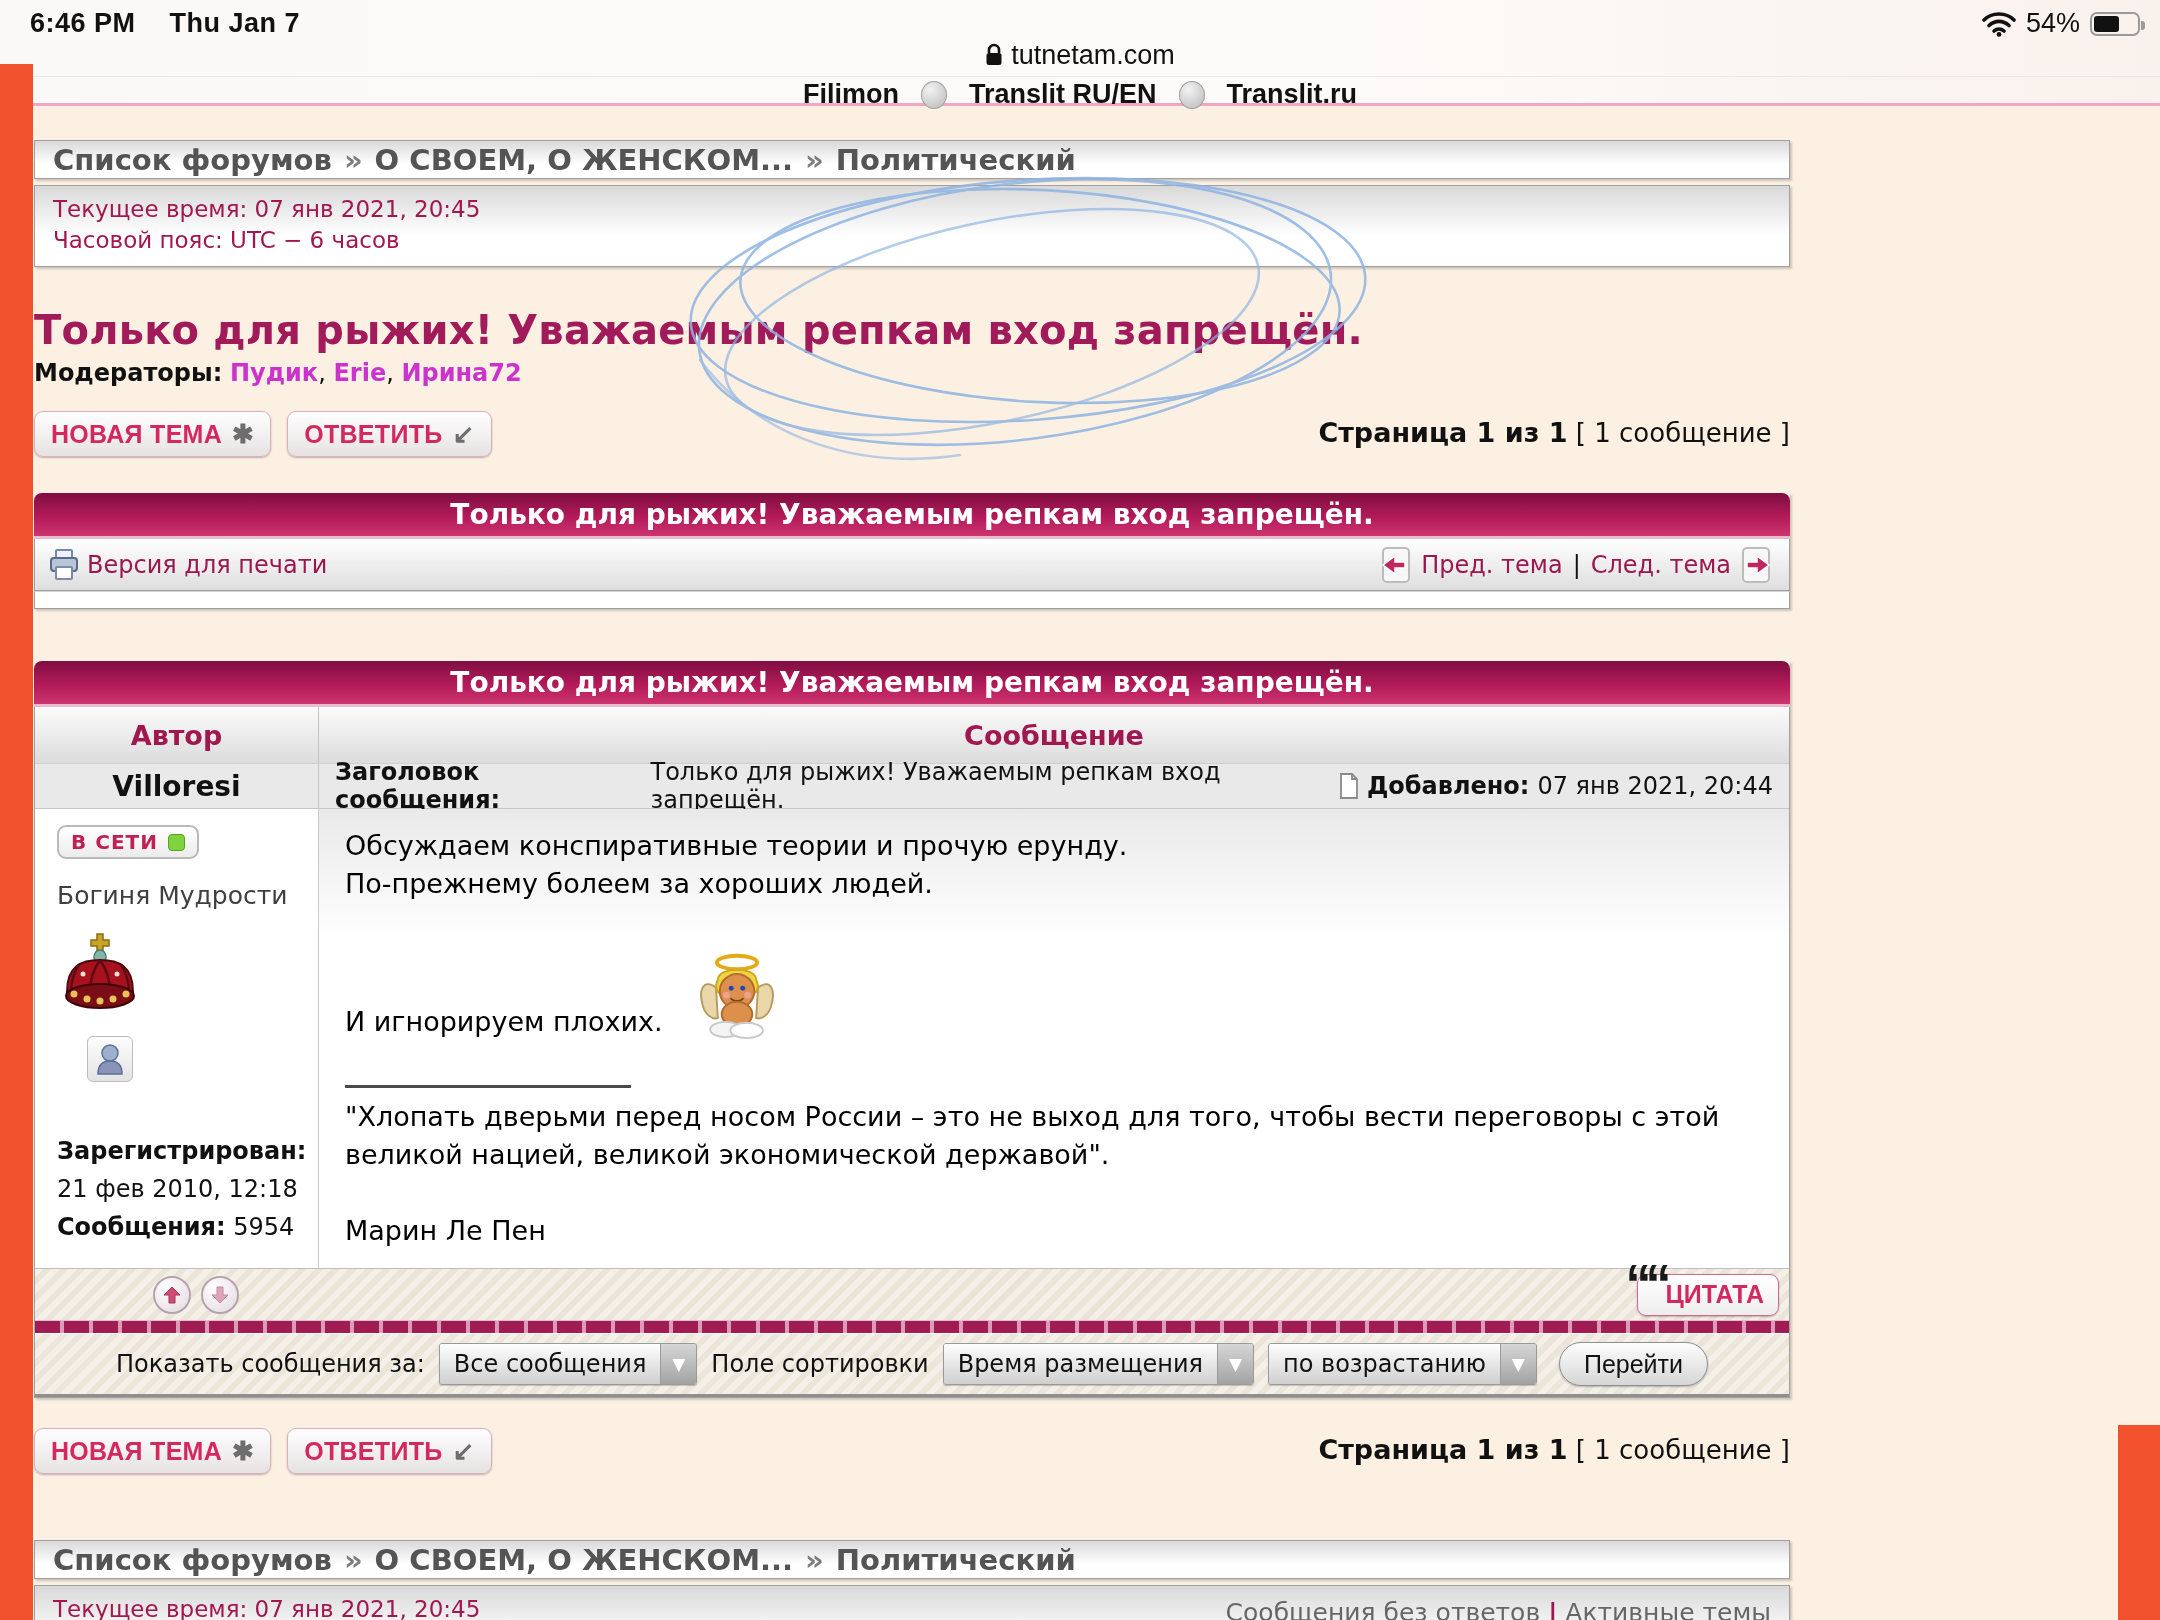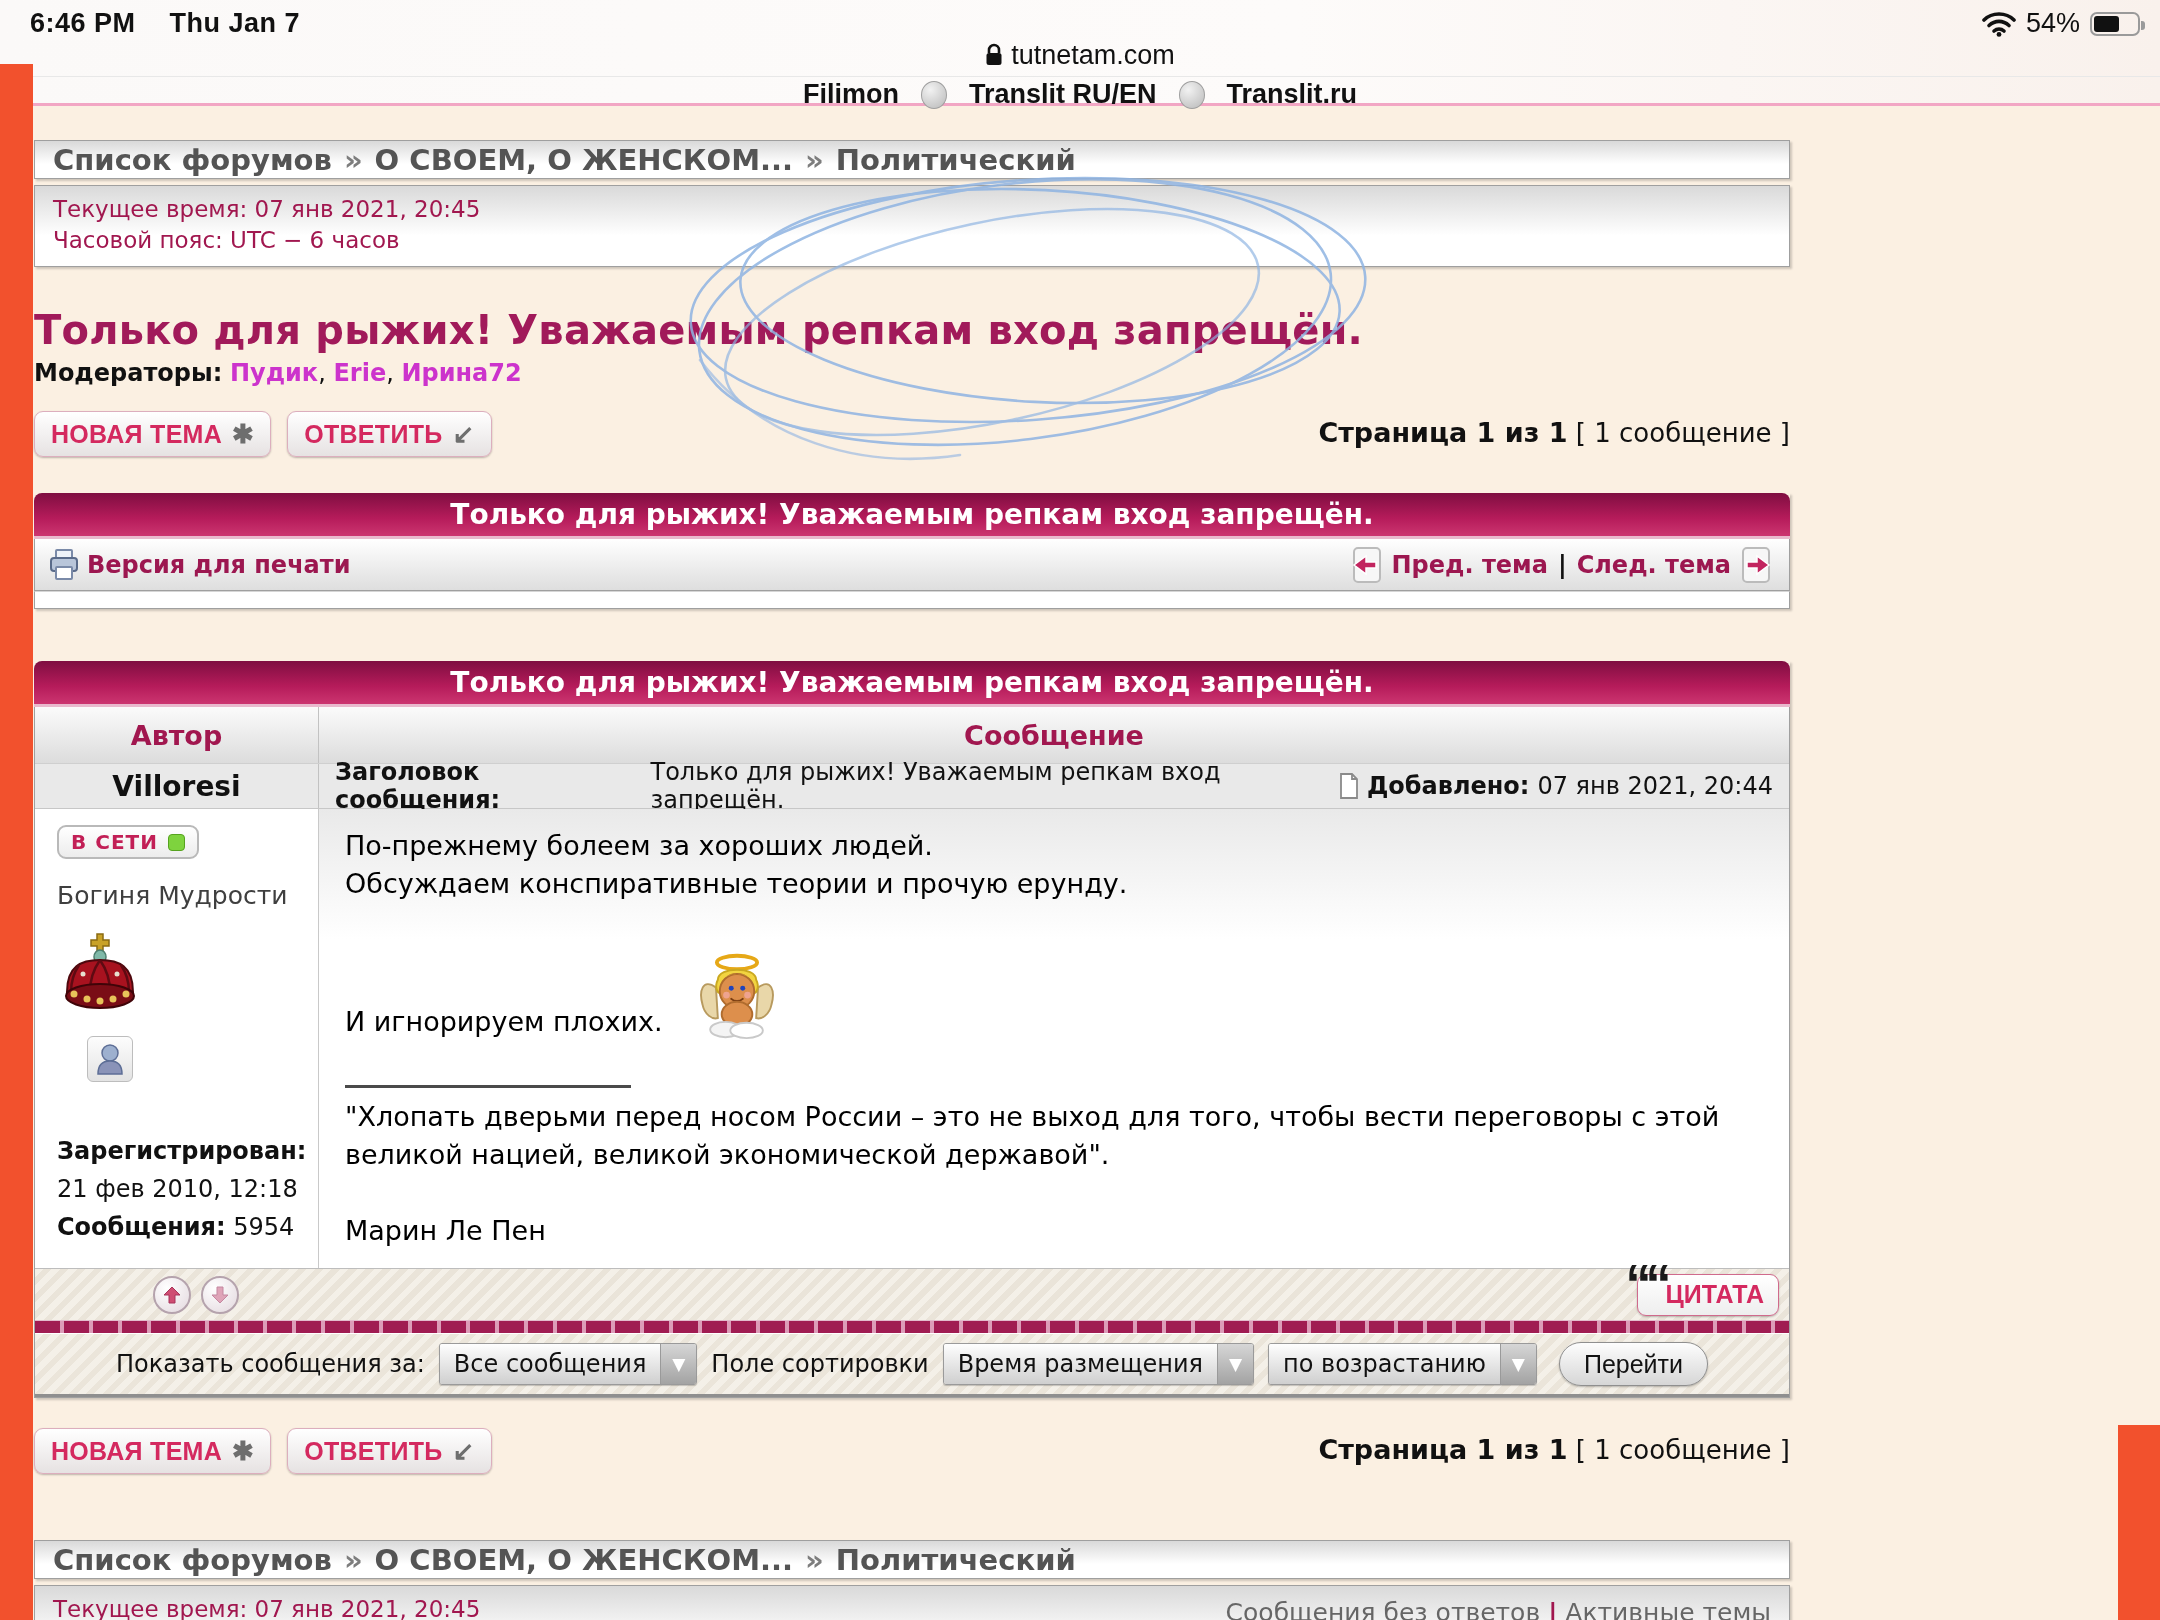--- a/index.html
+++ b/index.html
@@ -51,21 +51,21 @@
   .pbtn .glyph{color:#6e6e6e;font-size:26px;font-weight:700;}
   .pageinfo{font-size:26px;color:#111;padding-top:6px;}
   .pageinfo b{font-size:27px;}
 
   .threadbox{margin-top:36px;width:1756px;box-shadow:2px 2px 2px rgba(0,0,0,.18);}
   .banner{height:46px;border-radius:8px 8px 0 0;background:linear-gradient(#7f0e41,#b51b5a 58%,#cc3570);
           border-bottom:3px solid #e9b9cd;display:flex;align-items:center;justify-content:center;
           color:#fff;font-size:28px;font-weight:700;}
   .toolbar{height:52px;border:1px solid #9f9f9f;border-top:none;background:linear-gradient(#ffffff,#dedede);
            display:flex;align-items:center;justify-content:space-between;padding:0 14px;
-           font-size:24px;font-weight:700;color:#9c1750;}
+           font-size:24px;font-weight:400;color:#9c1750;}
   .toolbar a{color:#9c1750;cursor:pointer;display:inline-flex;align-items:center;gap:8px;}
   .toolbar .pipe{color:#111;margin:0 10px;}
   .emptyrow{height:18px;background:#fff;border:1px solid #9f9f9f;border-top:1px solid #d6d6d6;}
 
   
   .postbox{margin-top:52px;width:1756px;box-shadow:2px 2px 2px rgba(0,0,0,.18);}
   .ptable{border:1px solid #9f9f9f;border-top:none;}
   .hrow{display:flex;height:56px;background:linear-gradient(#fbfbfb,#dcdcdc);}
   .hcell{display:flex;align-items:center;justify-content:center;font-size:27px;font-weight:700;color:var(--accent);}
   .col-a{width:284px;border-right:1px solid #c2c2c2;flex:none;}
@@ -287,22 +287,22 @@
                 </svg>
             </button>
             <div class="reginfo">
               <div><b>Зарегистрирован:</b>
               <span>21 фев 2010, 12:18</span></div>
               <div><b>Сообщения:</b>
               <span>5954</span></div>
             </div>
           </div>
           <div class="mcell">
+            <div>Обсуждаем конспиративные теории и прочую ерунду.</div>
             <div>По-прежнему болеем за хороших людей.</div>
-            <div>Обсуждаем конспиративные теории и прочую ерунду.</div>
             <div class="bodyline3">
               <span>И игнорируем плохих.</span>
               <svg width="96" height="90" viewBox="0 0 100 94">
                 <ellipse cx="50" cy="12" rx="21" ry="7" fill="none" stroke="#e6a817" stroke-width="4"></ellipse>
                 <path d="M28 38 C14 28 10 42 14 56 C16 66 24 72 30 70 Z" fill="#e9d7a9" stroke="#b89a5e" stroke-width="2"></path>
                 <path d="M72 38 C86 28 90 42 86 56 C84 66 76 72 70 70 Z" fill="#e9d7a9" stroke="#b89a5e" stroke-width="2"></path>
                 <path d="M30 30 C30 16 70 16 70 30 C74 38 70 44 68 44 L32 44 C30 44 26 38 30 30 Z" fill="#f2d440" stroke="#caa820" stroke-width="2"></path>
                 <circle cx="50" cy="42" r="18" fill="#dd8f4c" stroke="#b06c2e" stroke-width="2"></circle>
                 <path d="M34 30 C40 22 60 22 66 30 C62 26 56 24 50 24 C44 24 38 26 34 30 Z" fill="#f2d440"></path>
                 <circle cx="44" cy="39" r="2.6" fill="#2244bb"></circle>

